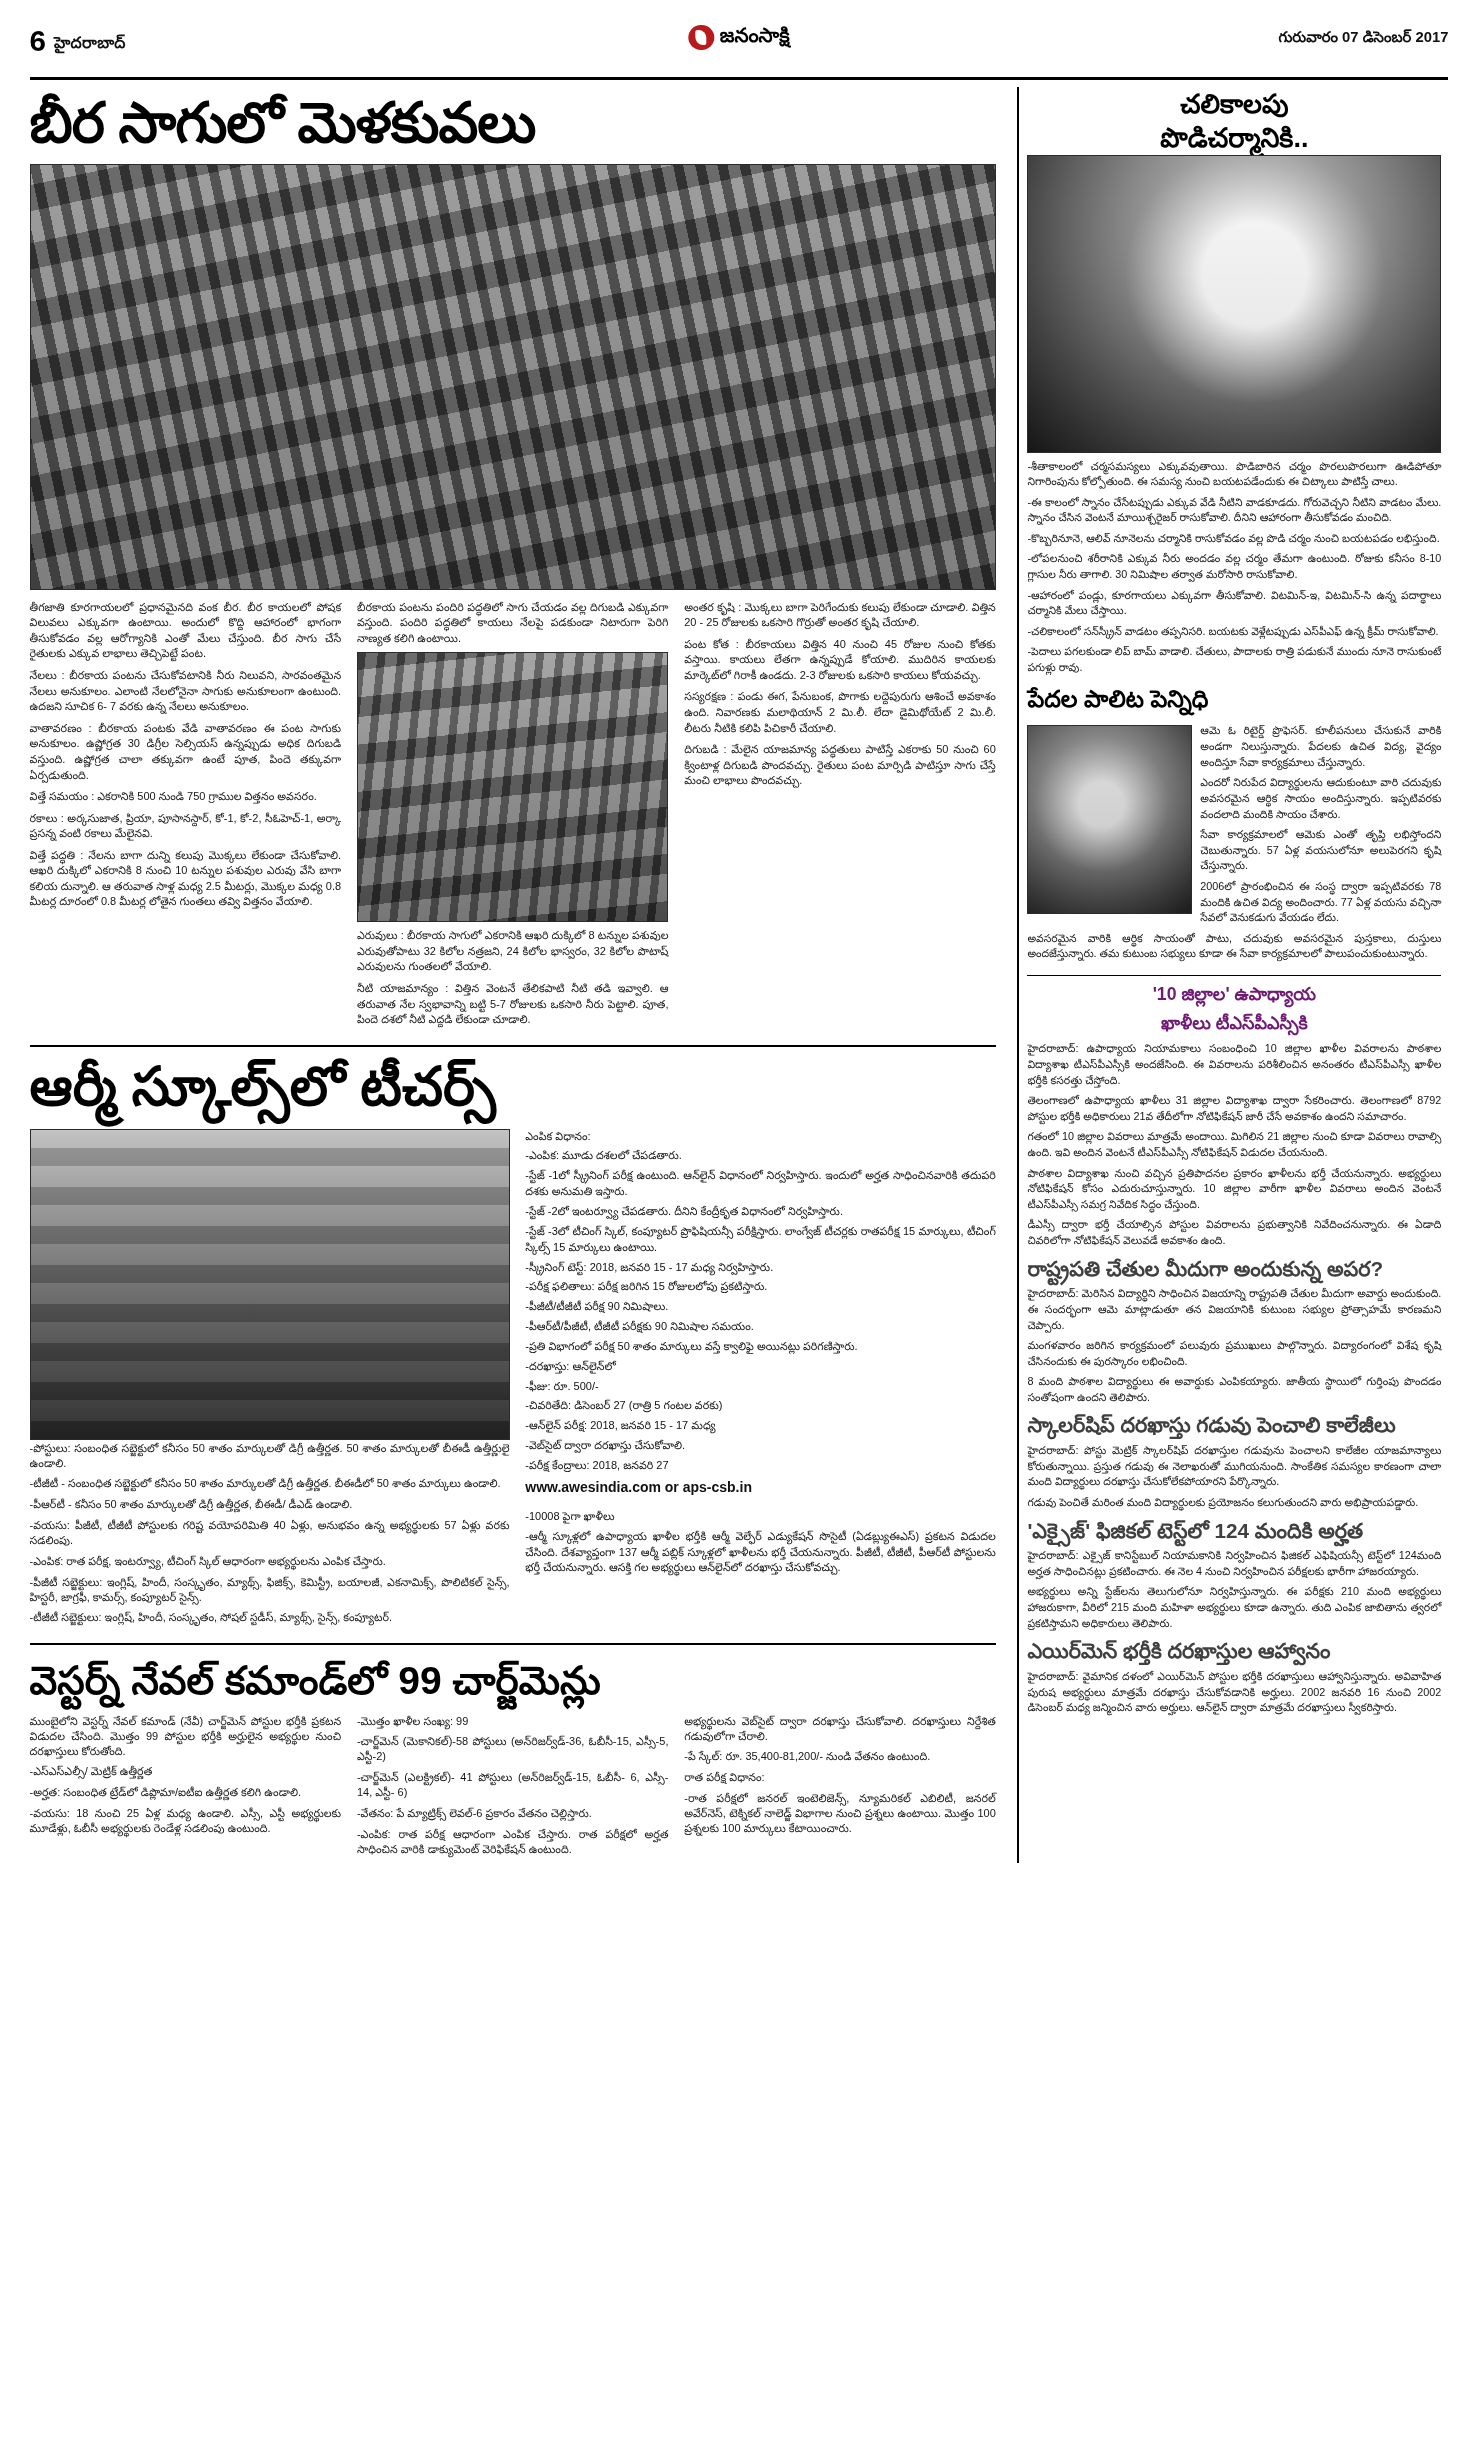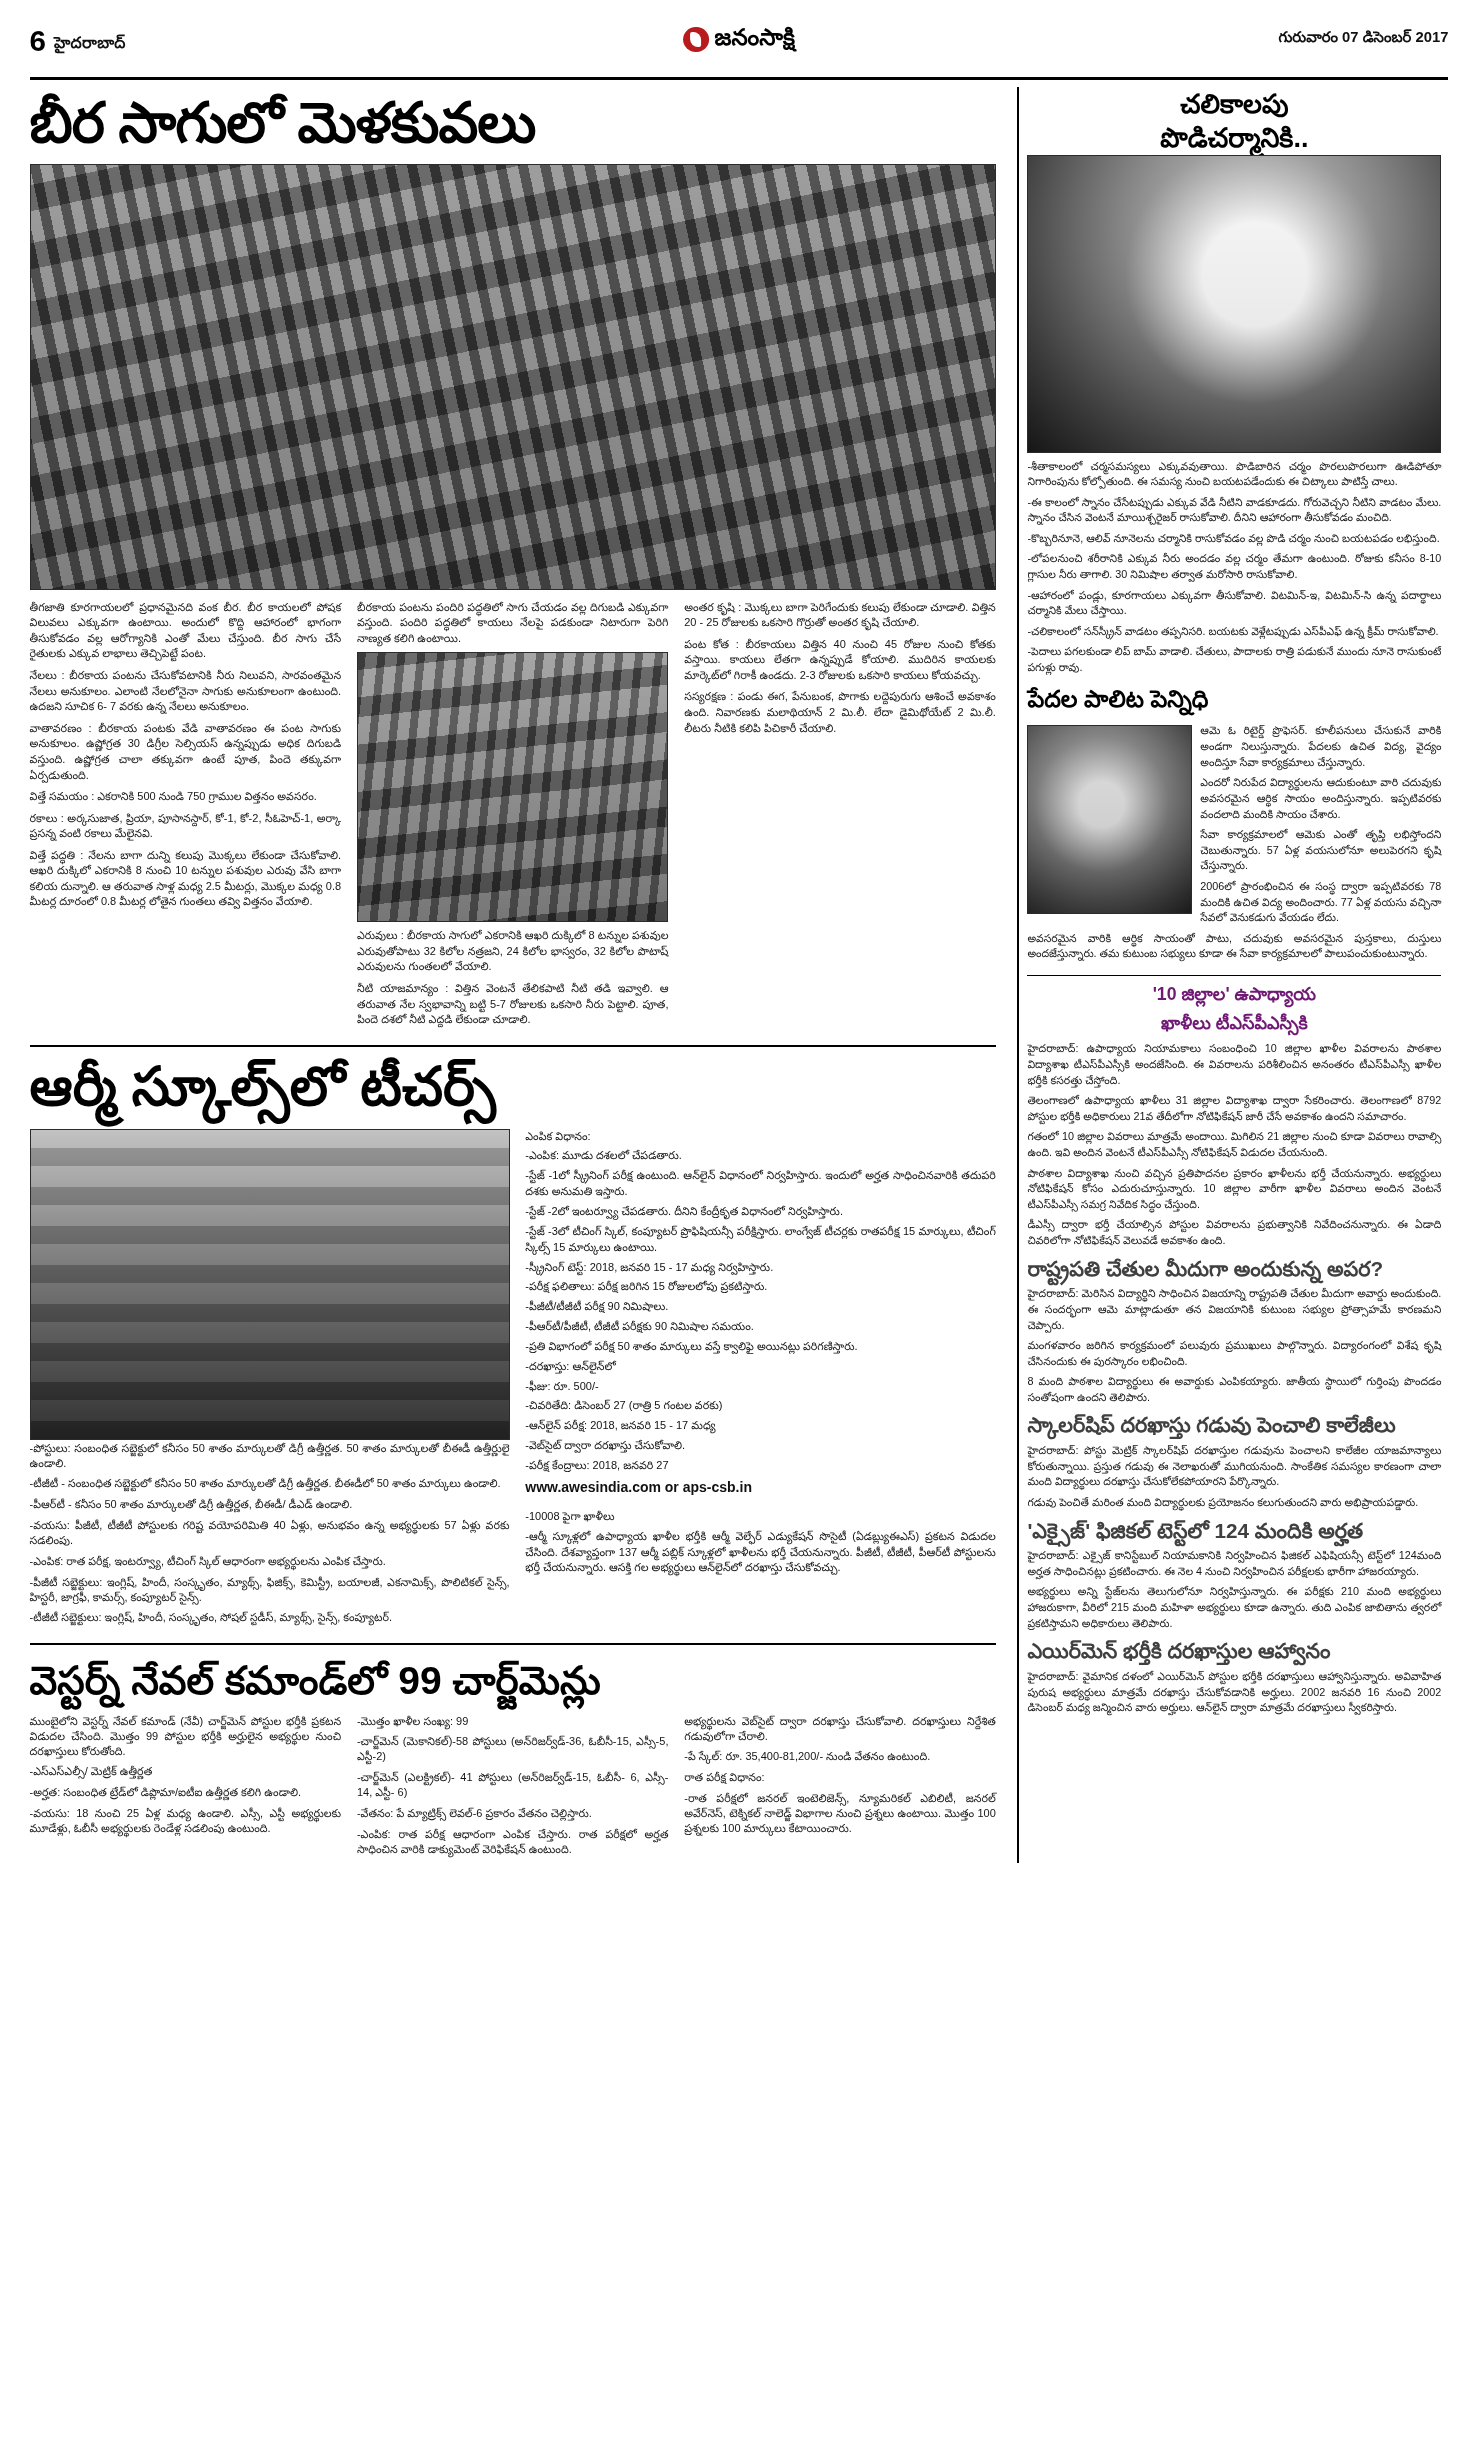--- a/index.html
+++ b/index.html
@@ -69,21 +69,21 @@
   }
   .logo-mark::after{
     content:"";
     position:absolute;
     left:6.9px; top:4.9px;
     width:10.8px; height:15.8px;
     background:#fff;
     border-radius: 2px 7.9px 2px 7.9px;
   }
   .paper-name {
-    font-size: 23px;
+    font-size: 20px;
     font-weight: bold;
     color: #000;
   }
   .mast-right {
     font-size: 14.8px;
     font-weight: bold;
     color: #111;
     padding-top: 3.9px;
   }
 
@@ -298,20 +298,21 @@
           <div class="col">
             <p class="body">బీరకాయ పంటను పందిరి పద్ధతిలో సాగు చేయడం వల్ల దిగుబడి ఎక్కువగా వస్తుంది. పందిరి పద్ధతిలో కాయలు నేలపై పడకుండా నిటారుగా పెరిగి నాణ్యత కలిగి ఉంటాయి.</p>
             <div class="photo veg2"></div>
             <p class="body" style="margin-top:5.9px">ఎరువులు : బీరకాయ సాగులో ఎకరానికి ఆఖరి దుక్కిలో 8 టన్నుల పశువుల ఎరువుతోపాటు 32 కిలోల నత్రజని, 24 కిలోల భాస్వరం, 32 కిలోల పొటాష్ ఎరువులను గుంతలలో వేయాలి.</p>
             <p class="body">నీటి యాజమాన్యం : విత్తిన వెంటనే తేలికపాటి నీటి తడి ఇవ్వాలి. ఆ తరువాత నేల స్వభావాన్ని బట్టి 5-7 రోజులకు ఒకసారి నీరు పెట్టాలి. పూత, పిందె దశలో నీటి ఎద్దడి లేకుండా చూడాలి.</p>
           </div>
           <div class="col">
             <p class="body">అంతర కృషి : మొక్కలు బాగా పెరిగేందుకు కలుపు లేకుండా చూడాలి. విత్తిన 20 - 25 రోజులకు ఒకసారి గొర్రుతో అంతర కృషి చేయాలి.</p>
             <p class="body">పంట కోత : బీరకాయలు విత్తిన 40 నుంచి 45 రోజుల నుంచి కోతకు వస్తాయి. కాయలు లేతగా ఉన్నప్పుడే కోయాలి. ముదిరిన కాయలకు మార్కెట్‌లో గిరాకీ ఉండదు. 2-3 రోజులకు ఒకసారి కాయలు కోయవచ్చు.</p>
             <p class="body">సస్యరక్షణ : పండు ఈగ, పేనుబంక, పొగాకు లద్దెపురుగు ఆశించే అవకాశం ఉంది. నివారణకు మలాథియాన్ 2 మి.లీ. లేదా డైమిథోయేట్ 2 మి.లీ. లీటరు నీటికి కలిపి పిచికారీ చేయాలి.</p>
+            <p class="body">దిగుబడి : మేలైన యాజమాన్య పద్ధతులు పాటిస్తే ఎకరాకు 50 నుంచి 60 క్వింటాళ్ల దిగుబడి పొందవచ్చు. రైతులు పంట మార్పిడి పాటిస్తూ సాగు చేస్తే మంచి లాభాలు పొందవచ్చు.</p>
           </div>
         </div>
       </div>
 
       <hr class="rule-h">
 
       <div>
         <div class="headline-2">ఆర్మీ స్కూల్స్‌లో టీచర్స్</div>
         <div class="cols2">
           <div class="col-wide">

